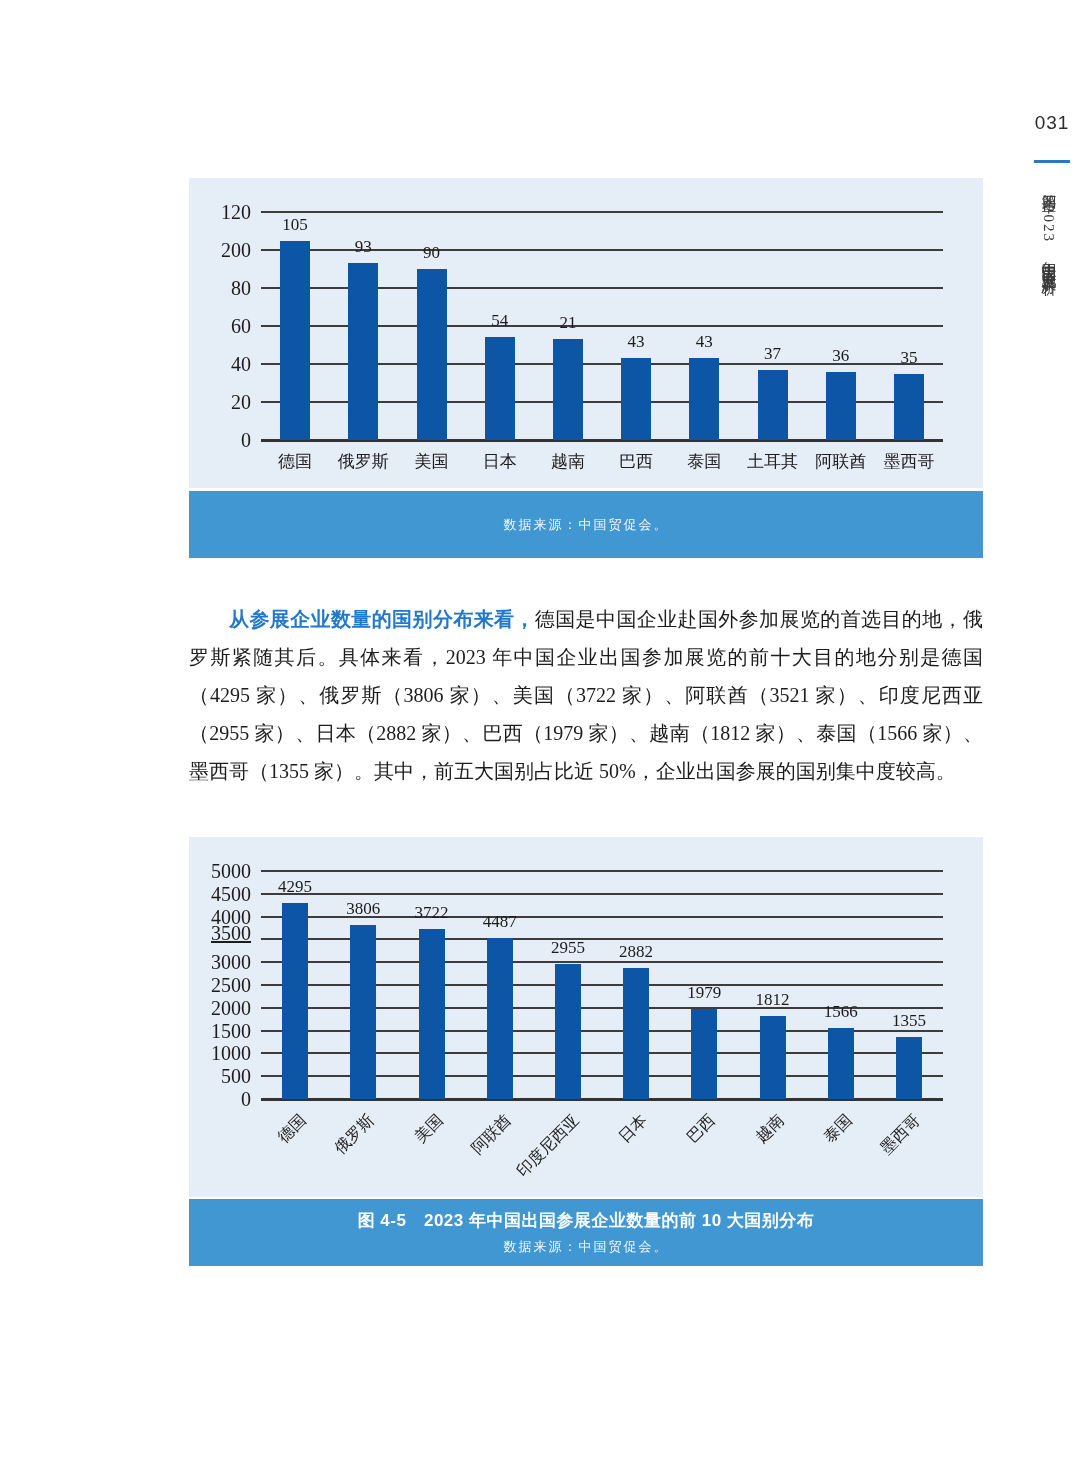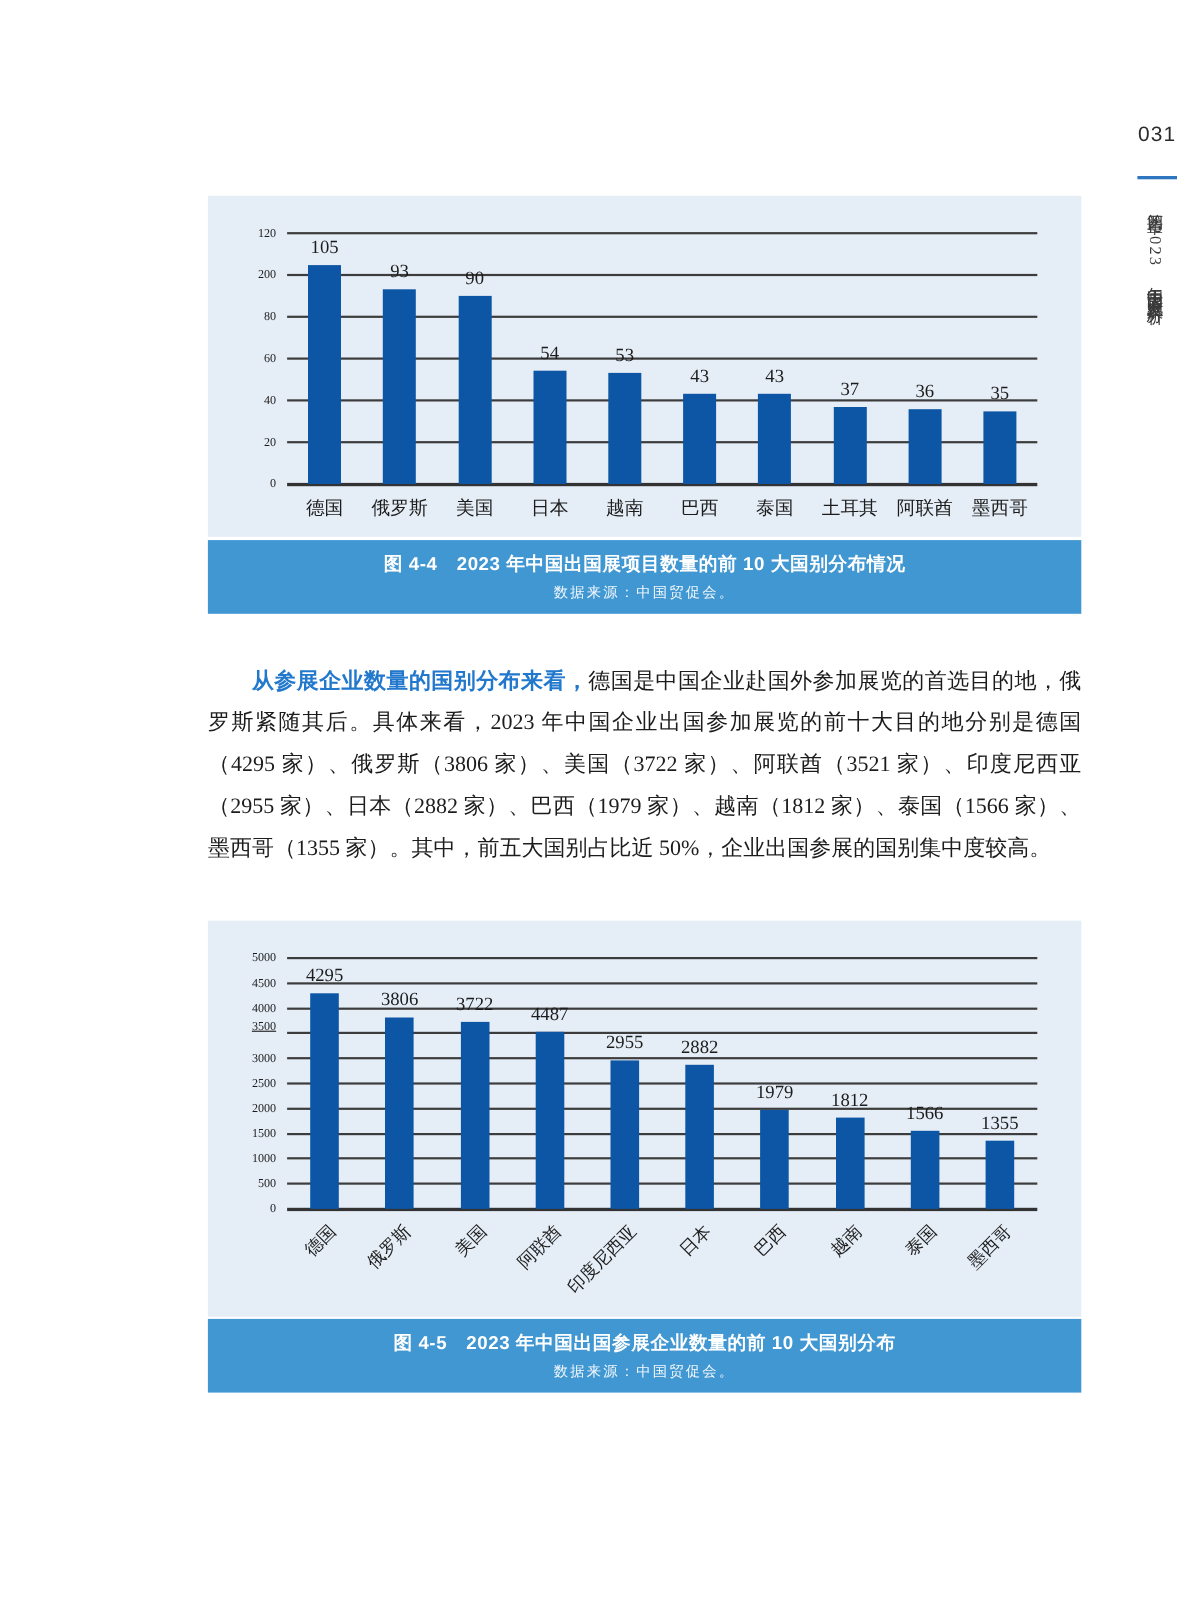--- a/index.html
+++ b/index.html
@@ -50,21 +50,21 @@
   .caption-source{
     font-family:"Liberation Sans","DejaVu Sans",sans-serif;
     font-size:13px;color:#f2f8fd;letter-spacing:2px;
   }
 
   
   .gridline{position:absolute;height:2px;background:#3c3c3c;}
   .baseline{position:absolute;height:3px;background:#333333;}
   .ytick{
     position:absolute;width:58px;text-align:right;
-    font-size:11px;color:#1c1c1c;line-height:18px;
+    font-size:20px;color:#1c1c1c;line-height:18px;
   }
   .bar{position:absolute;background:#0d56a5;}
   .bar-value{
     position:absolute;text-align:center;font-size:17px;color:#1c1c1c;line-height:20px;
   }
   .xlabel{
     position:absolute;text-align:center;font-size:17px;color:#1c1c1c;line-height:20px;
     white-space:nowrap;
   }
   .xlabel-rot-anchor{position:absolute;width:0;height:0;}
@@ -124,40 +124,39 @@
           <div class="bar" style="left: 159.3px; width: 30px; top: 85.3px; height: 176.7px; background: rgb(13, 86, 165);"></div>
           <div class="bar-value" style="left: 140.2px; width: 68.2px; top: 59.3px;">93</div>
           <div class="xlabel" style="left: 140.2px; width: 68.2px; top: 274px; font-size: 17px;">俄罗斯</div>
           <div class="bar" style="left: 227.5px; width: 30px; top: 91px; height: 171px; background: rgb(13, 86, 165);"></div>
           <div class="bar-value" style="left: 208.4px; width: 68.2px; top: 65px;">90</div>
           <div class="xlabel" style="left: 208.4px; width: 68.2px; top: 274px; font-size: 17px;">美国</div>
           <div class="bar" style="left: 295.7px; width: 30px; top: 159.4px; height: 102.6px; background: rgb(13, 86, 165);"></div>
           <div class="bar-value" style="left: 276.6px; width: 68.2px; top: 133.4px;">54</div>
           <div class="xlabel" style="left: 276.6px; width: 68.2px; top: 274px; font-size: 17px;">日本</div>
           <div class="bar" style="left: 363.9px; width: 30px; top: 161.3px; height: 100.7px; background: rgb(13, 86, 165);"></div>
-          <div class="bar-value" style="left: 344.8px; width: 68.2px; top: 135.3px;">53</div>
+          <div class="bar-value" style="left: 344.8px; width: 68.2px; top: 135.3px;">21</div>
           <div class="xlabel" style="left: 344.8px; width: 68.2px; top: 274px; font-size: 17px;">越南</div>
           <div class="bar" style="left: 432.1px; width: 30px; top: 180.3px; height: 81.7px; background: rgb(13, 86, 165);"></div>
           <div class="bar-value" style="left: 413px; width: 68.2px; top: 154.3px;">43</div>
           <div class="xlabel" style="left: 413px; width: 68.2px; top: 274px; font-size: 17px;">巴西</div>
           <div class="bar" style="left: 500.3px; width: 30px; top: 180.3px; height: 81.7px; background: rgb(13, 86, 165);"></div>
           <div class="bar-value" style="left: 481.2px; width: 68.2px; top: 154.3px;">43</div>
           <div class="xlabel" style="left: 481.2px; width: 68.2px; top: 274px; font-size: 17px;">泰国</div>
           <div class="bar" style="left: 568.5px; width: 30px; top: 191.7px; height: 70.3px; background: rgb(13, 86, 165);"></div>
           <div class="bar-value" style="left: 549.4px; width: 68.2px; top: 165.7px;">37</div>
           <div class="xlabel" style="left: 549.4px; width: 68.2px; top: 274px; font-size: 17px;">土耳其</div>
           <div class="bar" style="left: 636.7px; width: 30px; top: 193.6px; height: 68.4px; background: rgb(13, 86, 165);"></div>
           <div class="bar-value" style="left: 617.6px; width: 68.2px; top: 167.6px;">36</div>
           <div class="xlabel" style="left: 617.6px; width: 68.2px; top: 274px; font-size: 17px;">阿联酋</div>
           <div class="bar" style="left: 704.9px; width: 30px; top: 195.5px; height: 66.5px; background: rgb(13, 86, 165);"></div>
           <div class="bar-value" style="left: 685.8px; width: 68.2px; top: 169.5px;">35</div>
           <div class="xlabel" style="left: 685.8px; width: 68.2px; top: 274px; font-size: 17px;">墨西哥</div>
         </div>
       <div class="caption-band">
-        <div class="caption-title">图 4-4　2023 年中国出国展项目数量的前 10 大国别分布情况</div>
         <div class="caption-source">数据来源：中国贸促会。</div>
       </div>
     </div>
 
     <p class="body-paragraph"><span class="lead-highlight">从参展企业数量的国别分布来看，</span><span>德国是中国企业赴国外参加展览的首选目的地，俄罗斯紧随其后。具体来看，2023 年中国企业出国参加展览的前十大目的地分别是德国（4295 家）、俄罗斯（3806 家）、美国（3722 家）、阿联酋（3521 家）、印度尼西亚（2955 家）、日本（2882 家）、巴西（1979 家）、越南（1812 家）、泰国（1566 家）、墨西哥（1355 家）。其中，前五大国别占比近 50%，企业出国参展的国别集中度较高。</span></p>
 
     <div class="figure" id="fig2">
       <div class="chart-area">
           <div class="ytick" style="left: 4px; top: 253px;">0</div>
           <div class="gridline" style="left: 72px; width: 682px; top: 238.2px;"></div>

